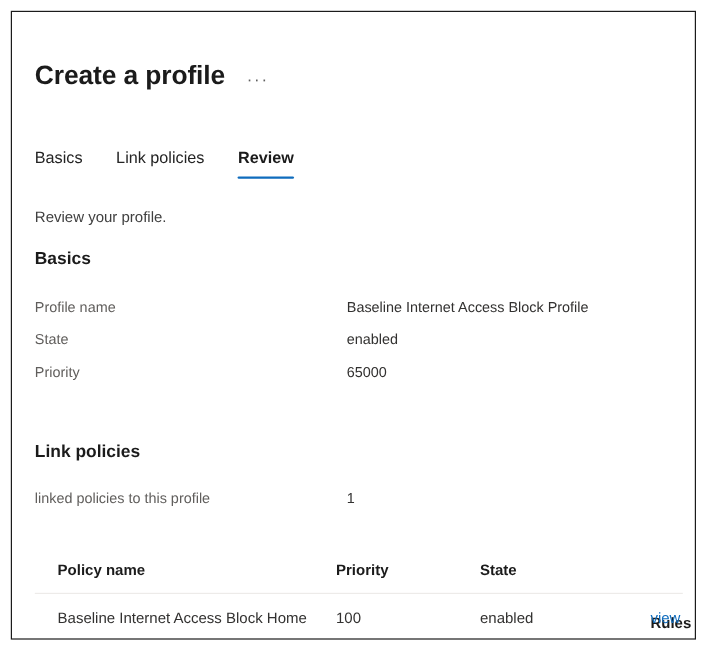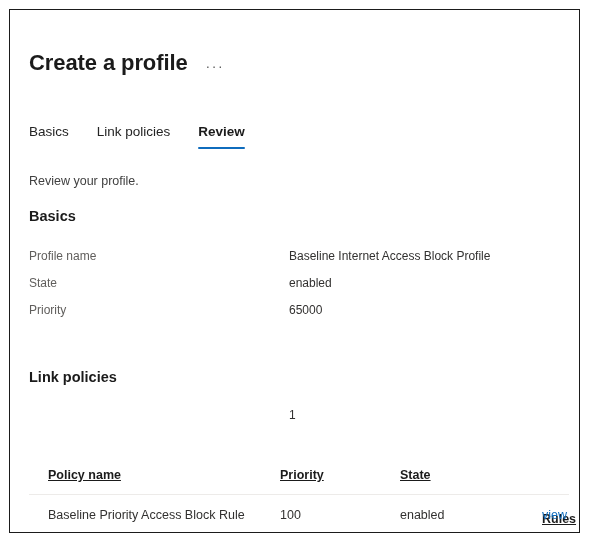--- a/index.html
+++ b/index.html
@@ -184,21 +184,20 @@
     top: 12px;
     font-size: 12.5px;
     line-height: 17px;
     color: #323130;
     white-space: nowrap;
   }
   .tbl-head .cell {
     top: 10px;
     font-weight: 700;
     color: #1b1b1b;
-    text-decoration: underline;
   }
   .c-name  { left: 19px; }
   .c-prio  { left: 251px; }
   .c-state { left: 371px; }
   .c-rules { left: 513px; }
   .tbl-head .c-rules { left: 513px; margin-top: 44px; }
   .link-cell {
     color: #0f6cbd;
     cursor: pointer;
     text-align: right;
@@ -238,33 +237,34 @@
       <div class="kv-row">
         <span class="kv-label">Priority</span>
         <span class="kv-value">65000</span>
       </div>
     </div>
 
     <div class="section-heading" id="heading-link-policies">Link policies</div>
 
     <div class="kv-list" id="link-list">
       <div class="kv-row">
+        <span class="kv-label">linked policies to this profile</span>
         <span class="kv-value">1</span>
       </div>
     </div>
 
     <div class="policy-table">
       <div class="tbl-row tbl-head">
         <span class="cell c-name">Policy name</span>
         <span class="cell c-prio">Priority</span>
         <span class="cell c-state">State</span>
         <span class="cell c-rules">Rules</span>
       </div>
       <div class="tbl-row tbl-body-row">
-        <span class="cell c-name">Baseline Priority Access Block Rule</span>
+        <span class="cell c-name">Baseline Internet Access Block Home</span>
         <span class="cell c-prio">100</span>
         <span class="cell c-state">enabled</span>
         <span class="cell c-rules link-cell">view</span>
       </div>
     </div>
 
   </div>
 </div>
 
 </body></html>

